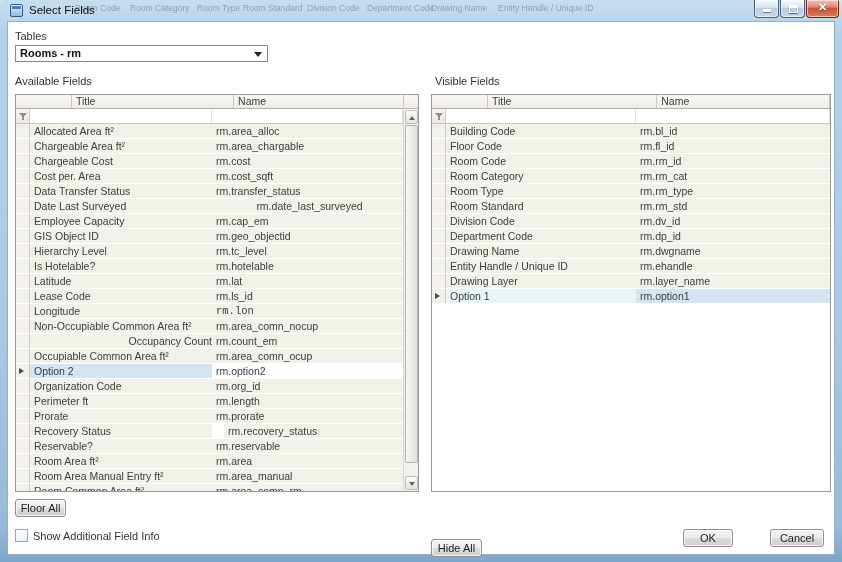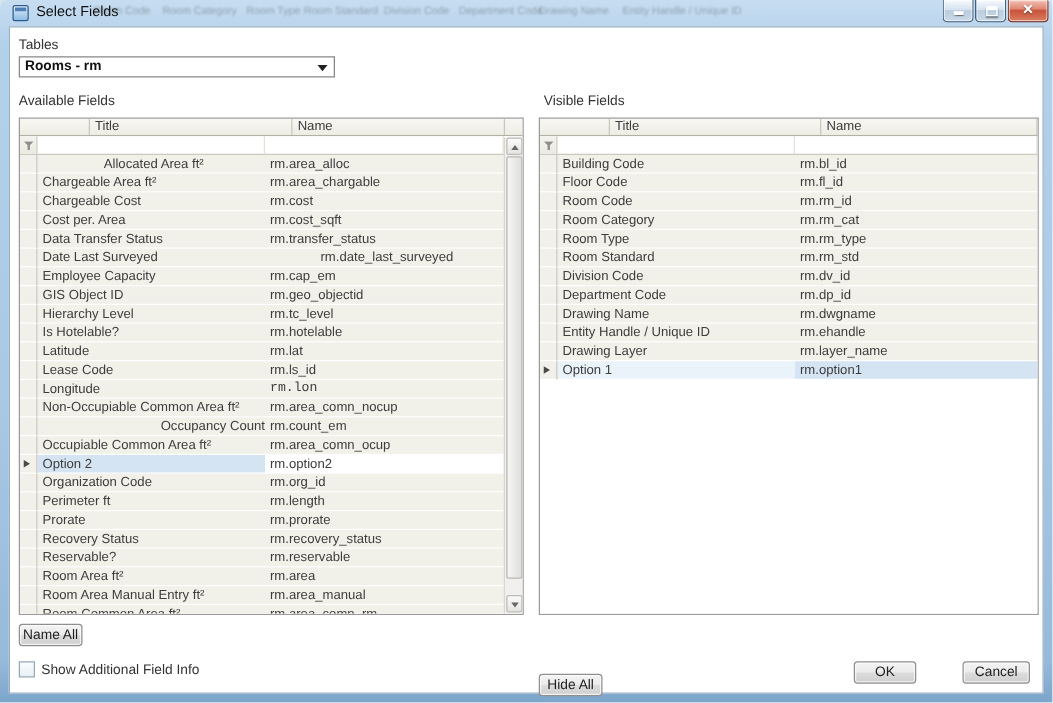--- a/index.html
+++ b/index.html
@@ -142,21 +142,21 @@
         <div class="g-filter">
           <div class="ind">
             <div class="funnel"></div>
           </div>
           <div class="fcell" style="width: 182px;"></div>
           <div class="fcell" style="width: 191px;"></div>
         </div>
         <div class="g-rows" style="height: 367px;">
           <div class="g-row">
             <div class="ind"></div>
-            <div class="cell t" style="width: 182px; text-align: center;">Allocated Area ft²</div>
+            <div class="cell t" style="width: 182px;">Allocated Area ft²</div>
             <div class="cell n" style="width: 191px;">rm.area_alloc</div>
           </div>
           <div class="g-row">
             <div class="ind"></div>
             <div class="cell t" style="width: 182px;">Chargeable Area ft²</div>
             <div class="cell n" style="width: 191px;">rm.area_chargable</div>
           </div>
           <div class="g-row">
             <div class="ind"></div>
             <div class="cell t" style="width: 182px;">Chargeable Cost</div>
@@ -245,21 +245,21 @@
             <div class="cell n" style="width: 191px;">rm.length</div>
           </div>
           <div class="g-row">
             <div class="ind"></div>
             <div class="cell t" style="width: 182px;">Prorate</div>
             <div class="cell n" style="width: 191px;">rm.prorate</div>
           </div>
           <div class="g-row">
             <div class="ind"></div>
             <div class="cell t" style="width: 182px;">Recovery Status</div>
-            <div class="cell n" style="width: 191px;">rm.recovery_status</div>
+            <div class="cell n" style="width: 191px; margin-left: 12px;">rm.recovery_status</div>
           </div>
           <div class="g-row">
             <div class="ind"></div>
             <div class="cell t" style="width: 182px;">Reservable?</div>
             <div class="cell n" style="width: 191px;">rm.reservable</div>
           </div>
           <div class="g-row">
             <div class="ind"></div>
             <div class="cell t" style="width: 182px;">Room Area ft²</div>
             <div class="cell n" style="width: 191px;">rm.area</div>
@@ -358,21 +358,21 @@
           <div class="g-row sel2">
             <div class="ind">
               <div class="rowarrow"></div>
             </div>
             <div class="cell t" style="width: 190px;">Option 1</div>
             <div class="cell n" style="width: 194px;">rm.option1</div>
           </div>
         </div>
       </div>
 
-    <div class="pbtn" style="left:7px;top:477px;width:51px;">Name All</div>
+    <div class="pbtn" style="left:7px;top:477px;width:51px;">Floor All</div>
     <div class="pbtn" style="left:423px;top:477px;width:51px;margin-top:40px;">Hide All</div>
 
     <div class="checkbox"></div>
     <div class="lbl" style="left:25px;top:508px;">Show Additional Field Info</div>
 
     <div class="pbtn" style="left:675px;top:507px;width:50px;">OK</div>
     <div class="pbtn" style="left:762px;top:507px;width:54px;">Cancel</div>
   </div>
 </div>
 

